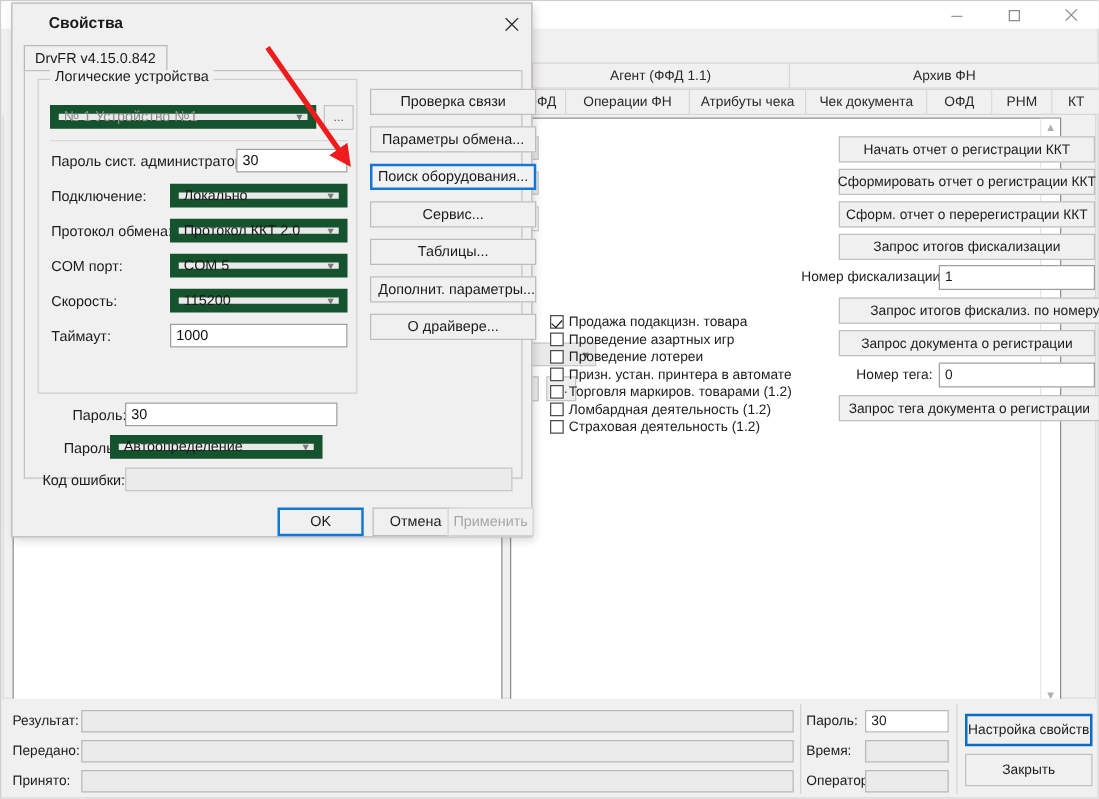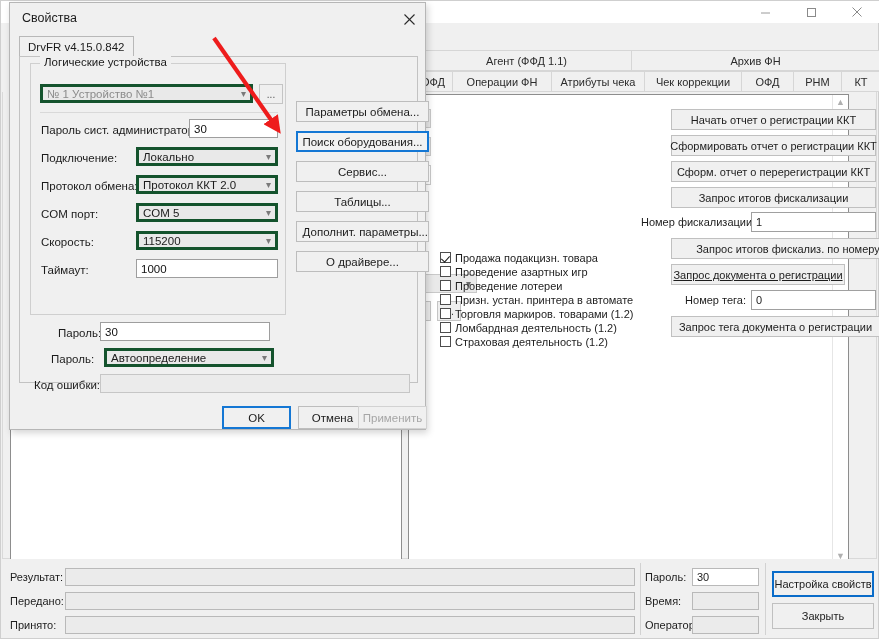--- a/index.html
+++ b/index.html
@@ -54,21 +54,21 @@
   .tabrow-2 { left: 0px; top: 48px; width: 879px; }
   .tab {
     display: flex; align-items: center; justify-content: center;
     background: #f0f0f0;
     border: 1px solid #d6d6d6;
     border-left: none;
     white-space: nowrap;
     padding: 0 7px;
     height: 21px;
   }
-  .tab:first-child { border-left: 1px solid #c2410c; }
+  .tab:first-child { border-left: 5px solid #c2410c; }
 
   .tabpage {
     position: absolute; left: 0px; top: 69px; right: 0px; bottom: 78px;
     background: #f0f0f0;
     border: 1px solid #d9d9d9; border-top: none;
   }
 
   
   .left-panel {
     position: absolute; left: 7px; top: 2px; width: 392px; height: 489px;
@@ -167,21 +167,21 @@
     position: absolute; left: 9px; top: 2px; width: 417px; height: 428px;
     background: #f0f0f0;
     border: 1px solid #b6b6b6;
     box-shadow: 2px 3px 7px rgba(0,0,0,.17);
   }
   .dlg-title {
     position: absolute; left: 0; top: 0; width: 100%; height: 30px;
     display: flex; align-items: center;
   }
   .dlg-title-text {
-    font-size: 12.5px; color: #1b1b1b; margin-left: 12px;
+    font-size: 12.5px; color: #1b1b1b; margin-left: 29px; font-weight: bold;
   }
   .dlg-close {
     position: absolute; right: 5px; top: 6px; width: 22px; height: 20px;
     display: flex; align-items: center; justify-content: center; color: #2b2b2b;
   }
   .dlg-tabstrip {
     position: absolute; left: 9px; top: 33px; right: 9px; height: 21px;
   }
   .dlg-tab {
     position: absolute; left: 0; top: 0; height: 21px;
@@ -208,21 +208,21 @@
 
   .fld-label {
     position: absolute; font-size: 11.5px; color: #1b1b1b; white-space: nowrap;
   }
   .fld-input {
     position: absolute; height: 19px; background: #ffffff; border: 1px solid #9e9e9e;
     display: flex; align-items: center; padding-left: 4px;
     font-size: 11.5px; color: #101010;
   }
   .fld-combo {
-    position: absolute; height: 19px; background: #e9e9e9; border: 3px solid #14532d;
+    position: absolute; height: 19px; background: #e9e9e9; border: 7px solid #14532d;
     display: flex; align-items: center; padding-left: 4px; padding-right: 4px;
     font-size: 11.5px; color: #1b1b1b; justify-content: space-between;
   }
   .fld-combo.disabled { color: #8b8b8b; background: #e9e9e9; }
   .fld-combo .chev { color: #7a7a7a; font-size: 10px; }
   .fld-readonly {
     position: absolute; height: 19px; background: #ebebeb; border: 1px solid #c6c6c6;
   }
   .mini-btn {
     position: absolute; width: 24px; height: 20px; background: #efefef;
@@ -303,21 +303,21 @@
         <div class="tab" style="width:40px;margin-left:411px;justify-content:flex-end;">
           <span>ОФД</span>
         </div>
         <div class="tab" style="width:99px;">
           <span>Операции ФН</span>
         </div>
         <div class="tab" style="width:93px;">
           <span>Атрибуты чека</span>
         </div>
         <div class="tab" style="width:97px;">
-          <span>Чек коррекции</span>
+          <span>Чек документа</span>
         </div>
         <div class="tab" style="width:52px;">
           <span>ОФД</span>
         </div>
         <div class="tab" style="width:48px;">
           <span>РНМ</span>
         </div>
         <div class="tab" style="width:39px;">
           <span>КТ</span>
         </div>
@@ -391,21 +391,21 @@
           <span>Запрос итогов фискализации</span>
         </div>
         <div class="rbtn" style="left:668px;top:69px;width:205px;">
           <span>Сформ. отчет о перерегистрации ККТ</span>
         </div>
         <div class="rfield-label" style="left:638px;top:124px;width:105px;">Номер фискализации:</div>
         <div class="rfield" style="left:748px;top:120px;width:125px;">1</div>
         <div class="rbtn" style="left:668px;top:146px;width:234px;">
           <span>Запрос итогов фискализ. по номеру</span>
         </div>
-        <div class="rbtn" style="left:668px;top:172px;width:174px;text-decoration:underline;">
+        <div class="rbtn" style="left:668px;top:172px;width:205px;">
           <span>Запрос документа о регистрации</span>
         </div>
         <div class="rfield-label" style="left:674px;top:202px;width:69px;">Номер тега:</div>
         <div class="rfield" style="left:748px;top:198px;width:125px;">0</div>
         <div class="rbtn" style="left:668px;top:224px;width:209px;">
           <span>Запрос тега документа о регистрации</span>
         </div>
       </div>
 
       <div class="statusarea">
@@ -499,20 +499,23 @@
         <div class="fld-label" style="left:10px;top:172px;">Скорость:</div>
         <div class="fld-combo" style="left:105px;top:167px;width:142px;">
           <span>115200</span>
           <span class="chev">▾</span>
         </div>
 
         <div class="fld-label" style="left:10px;top:200px;">Таймаут:</div>
         <div class="fld-input" style="left:105px;top:195px;width:142px;">1000</div>
       </div>
 
+      <div class="dbtn" style="left:276px;top:14px;">
+        <span>Проверка связи</span>
+      </div>
       <div class="dbtn" style="left:276px;top:44px;">
         <span>Параметры обмена...</span>
       </div>
       <div class="dbtn focused" style="left:276px;top:74px;">
         <span>Поиск оборудования...</span>
       </div>
       <div class="dbtn" style="left:276px;top:134px;">
         <span>Таблицы...</span>
       </div>
       <div class="dbtn" style="left:276px;top:104px;">
@@ -522,21 +525,21 @@
         <span>Дополнит. параметры...</span>
       </div>
       <div class="dbtn" style="left:276px;top:194px;">
         <span>О драйвере...</span>
       </div>
 
       <div class="fld-label" style="left:38px;top:270px;">Пароль:</div>
       <div class="fld-input" style="left:80px;top:265px;width:170px;">30</div>
 
       <div class="fld-label" style="left:31px;top:296px;">Пароль:</div>
-      <div class="fld-combo" style="left:84px;top:291px;width:170px;">
+      <div class="fld-combo" style="left:68px;top:291px;width:170px;">
         <span>Автоопределение</span>
         <span class="chev">▾</span>
       </div>
 
       <div class="fld-label" style="left:14px;top:322px;">Код ошибки:</div>
       <div class="fld-readonly" style="left:80px;top:317px;width:310px;"></div>
     </div>
 
     <div class="dlg-footer-btn focused" style="left:212px;">
       <span>OK</span>

